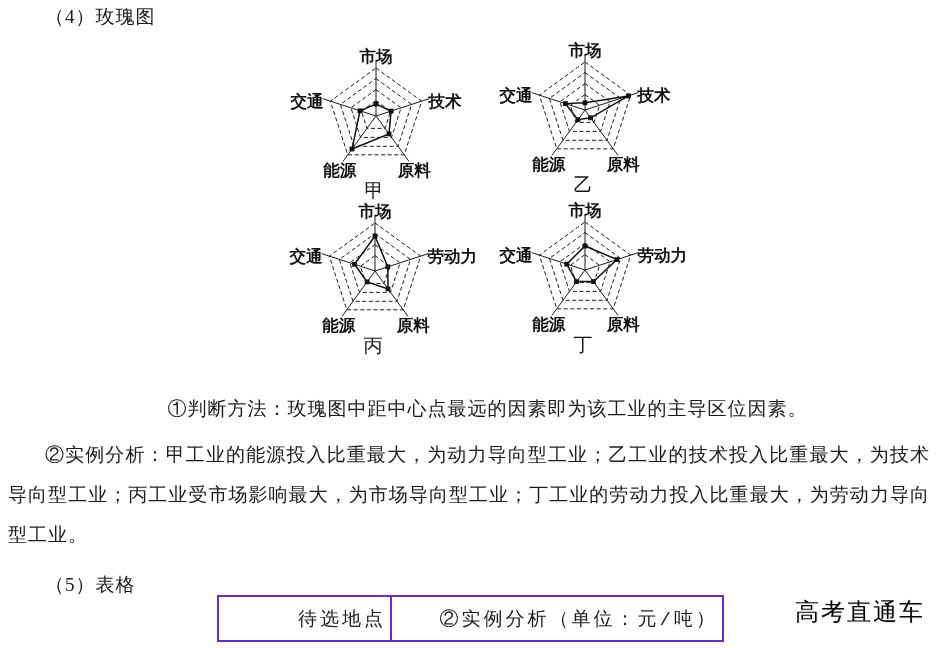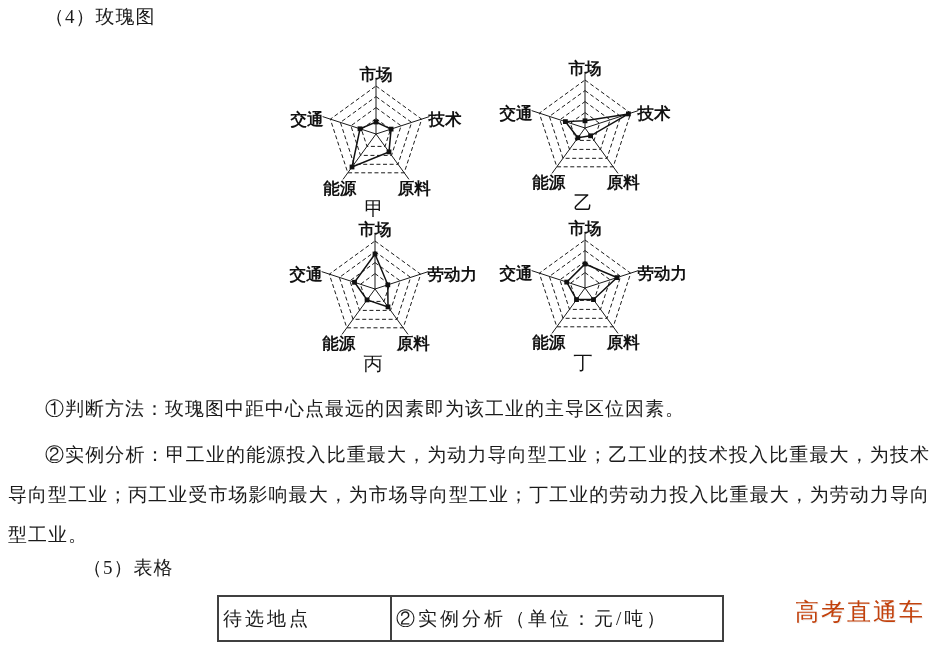--- a/index.html
+++ b/index.html
@@ -1,39 +1,39 @@
 <!DOCTYPE html>
 <html><head>
 <meta charset="utf-8">
 <style>
   html,body{margin:0;padding:0;}
   body{
     width:937px;height:649px;position:relative;overflow:hidden;
     background:#ffffff;color:#1a1a1a;
     font-family:"Liberation Serif","DejaVu Serif",serif;
   }
-  .abs{position:absolute;}
+  .abs{position:absolute;text-align:center;}
   .heading{font-size:19px;letter-spacing:1px;white-space:nowrap;}
   #section4-title{left:45px;top:4px;}
-  #charts{left:0;top:0;width:849px;height:370px;margin-top:18px;}
+  #charts{left:0;top:0;width:849px;height:370px;}
   .chart{position:absolute;width:225px;height:168px;}
   #method-note{left:8px;right:7px;top:377px;font-size:19px;line-height:26px;letter-spacing:1px;text-indent:37px;}
   #example-note{left:8px;right:7px;top:416px;font-size:19px;line-height:40px;letter-spacing:1px;text-indent:37px;text-align:justify;}
-  #section5-title{left:45px;top:555px;margin-left:38px;}
+  #section5-title{left:45px;top:572px;}
   #loc-table{position:absolute;left:217px;top:595px;border-collapse:collapse;background:#fff;}
   #loc-table th{
-    border:2px solid #404040;font-weight:normal;font-size:19px;letter-spacing:3px;
-    text-align:left;vertical-align:middle;height:43px;padding:0 4px;
-    font-family:Liberation Serif, serif;
+    border:2px solid #6d28d9;font-weight:normal;font-size:19px;letter-spacing:3px;
+    text-align:right;vertical-align:middle;height:43px;padding:0 4px;
+    font-family:Liberation Mono, monospace;
   }
   .col-location{width:163px;}
   .col-cost{width:322px;}
   #watermark{
     left:795px;top:596px;font-size:24px;letter-spacing:2px;
-    color:#c2410c;text-shadow:1px 1px 0 #f0f0f0;
+    color:#000000;text-shadow:1px 1px 0 #f0f0f0;
     font-family:"Liberation Sans","DejaVu Sans",sans-serif;white-space:nowrap;
   }
 </style>
 </head>
 <body>
 
 <div id="section4-title" class="abs heading">（4）玫瑰图</div>
 
 <div id="charts" class="abs">
     <div class="chart" style="left: 271px; top: 42px;"><svg width="225" height="168" viewBox="0 0 225 168" font-family="&quot;Liberation Serif&quot;,&quot;DejaVu Serif&quot;,serif">

